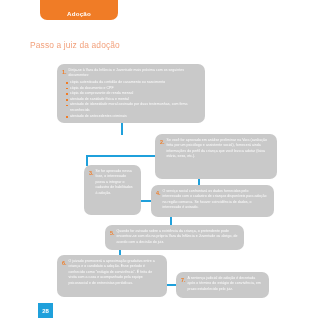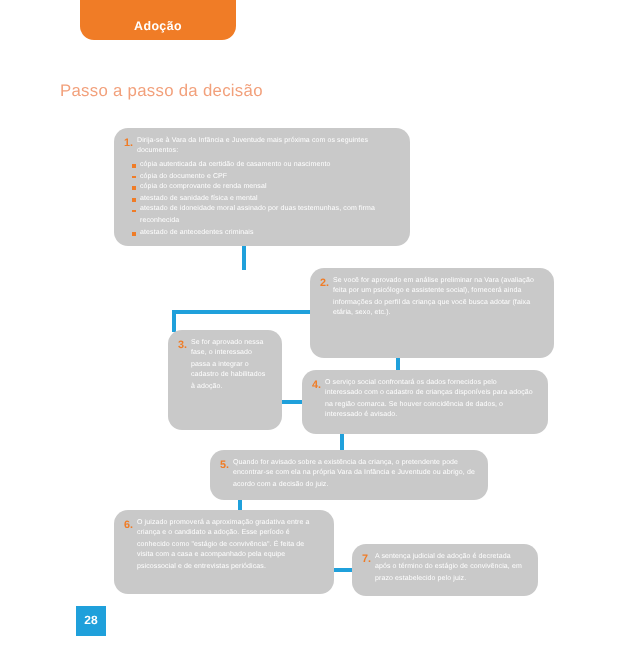--- a/index.html
+++ b/index.html
@@ -145,21 +145,21 @@
     font-weight: bold;
   }
 </style>
 </head>
 <body>
 
 <div id="header-tab">
   <span class="tab-label">Adoção</span>
 </div>
 
-<div id="page-title">Passo a passo da decisão</div>
+<div id="page-title">Passo a juiz da adoção</div>
 
 <div class="conn conn-v" id="conn-1-2"></div>
 <div class="conn conn-h" id="conn-2-3-h"></div>
 <div class="conn conn-v" id="conn-2-3-v"></div>
 <div class="conn conn-v" id="conn-2-4"></div>
 <div class="conn conn-h" id="conn-3-4"></div>
 <div class="conn conn-v" id="conn-4-5"></div>
 <div class="conn conn-v" id="conn-5-6"></div>
 <div class="conn conn-h" id="conn-6-7"></div>
 

